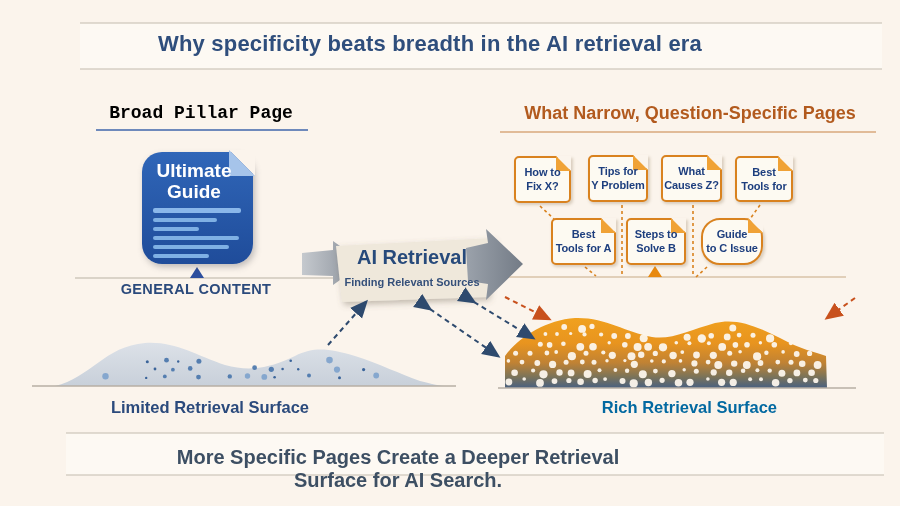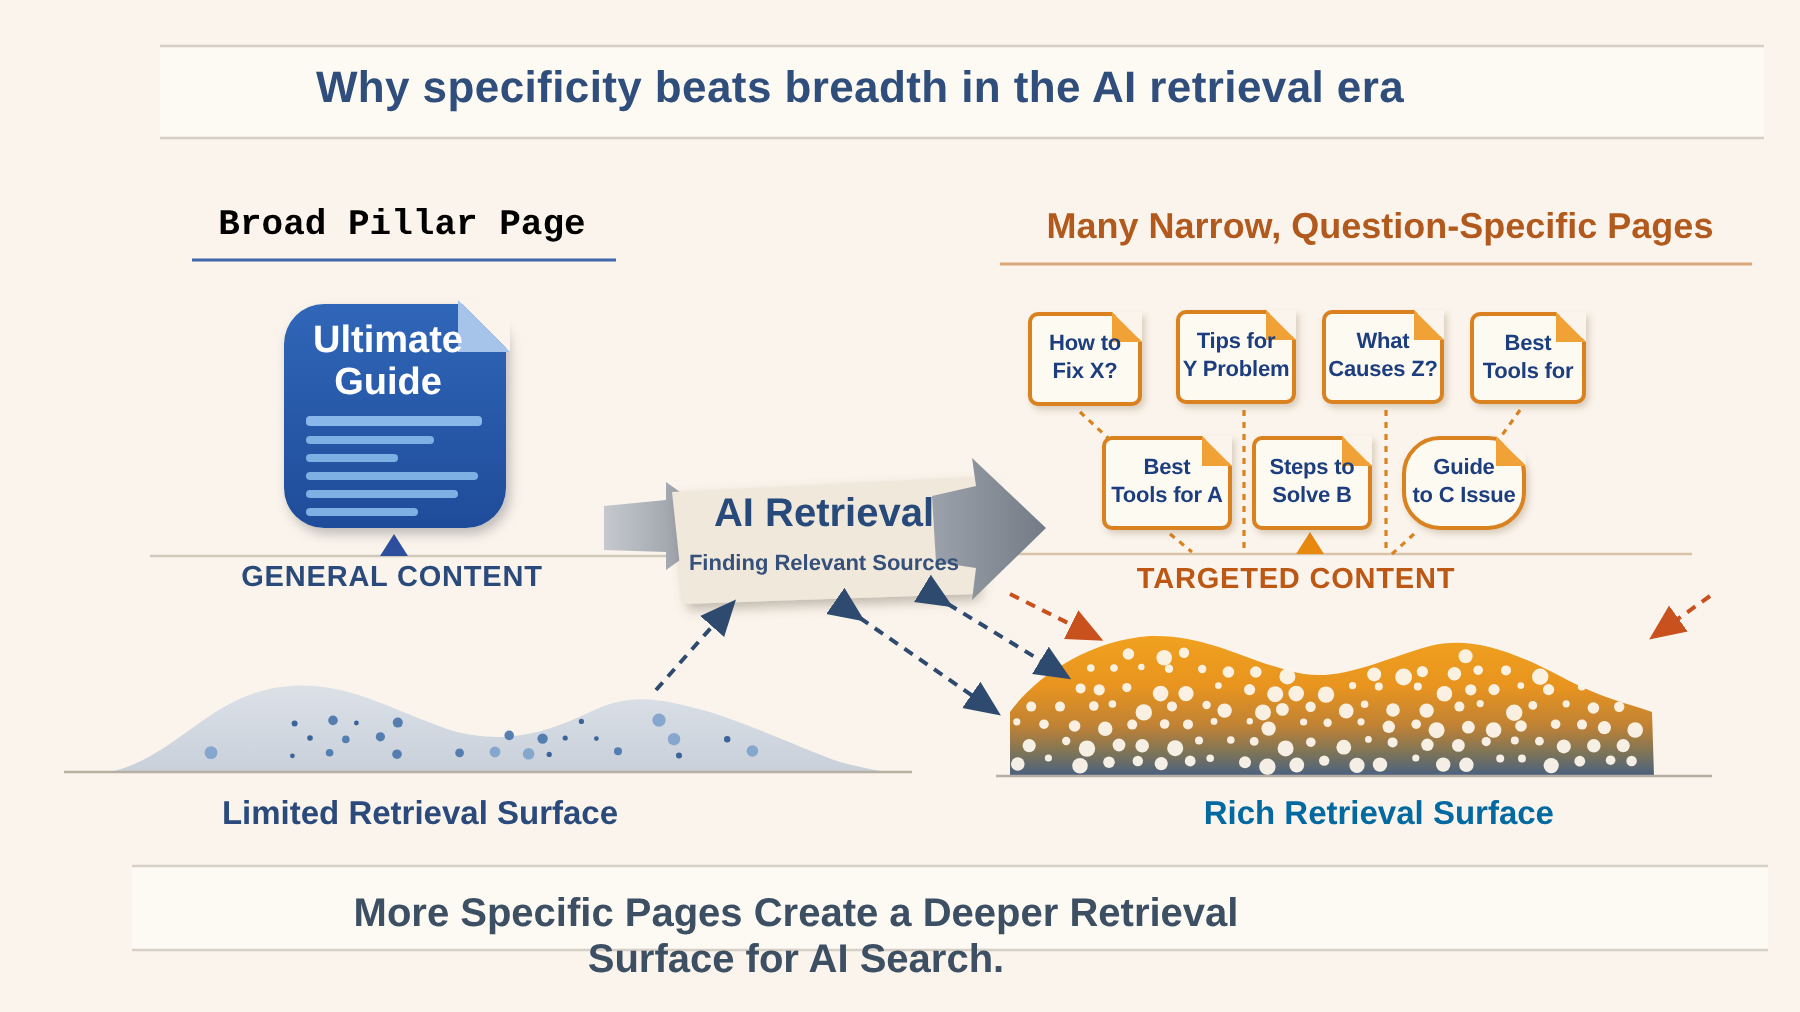--- a/index.html
+++ b/index.html
@@ -320,40 +320,39 @@
       <line x1="707" y1="267" x2="696" y2="277"></line>
     </g>
 
     <polygon points="190,278 204,278 197,267" fill="#2d4f9e"></polygon>
     <polygon points="648,277 662,277 655,266" fill="#e8890f"></polygon>
   </svg>
 
   <div class="abs title">Why specificity beats breadth in the AI retrieval era</div>
 
   <div class="abs heading-left">Broad Pillar Page</div>
-  <div class="abs heading-right">Many Narrow, Question-Specific Pages</div>
+  <div class="abs heading-right">What Narrow, Question-Specific Pages</div>
 
   <div class="abs doc">
     <div class="corner" style="width:26px;height:26px;">
       <div class="cut"></div>
       <div class="fold" style="background:#a6c4ea;"></div>
     </div>
     <div class="doc-title">Ultimate Guide</div>
     <div class="doc-lines">
       <div class="doc-line" style="width:88px;height:5px;background:#8ab7ea;"></div>
       <div class="doc-line" style="width:64px;"></div>
       <div class="doc-line" style="width:46px;"></div>
       <div class="doc-line" style="width:86px;"></div>
       <div class="doc-line" style="width:76px;"></div>
       <div class="doc-line" style="width:56px;"></div>
     </div>
   </div>
 
   <div class="abs label-general">GENERAL CONTENT</div>
-  <div class="abs label-targeted">TARGETED CONTENT</div>
 
   <div class="abs banner-title">AI Retrieval</div>
   <div class="abs banner-sub">Finding Relevant Sources</div>
 
   <div id="cards">
       <div class="card" style="left: 514px; top: 156px; width: 57px; height: 47px;">
         <div class="corner" style="width:15px;height:15px;">
          <div class="cut"></div>
           <div class="fold" style="background:#f0a236;"></div>
        </div>

